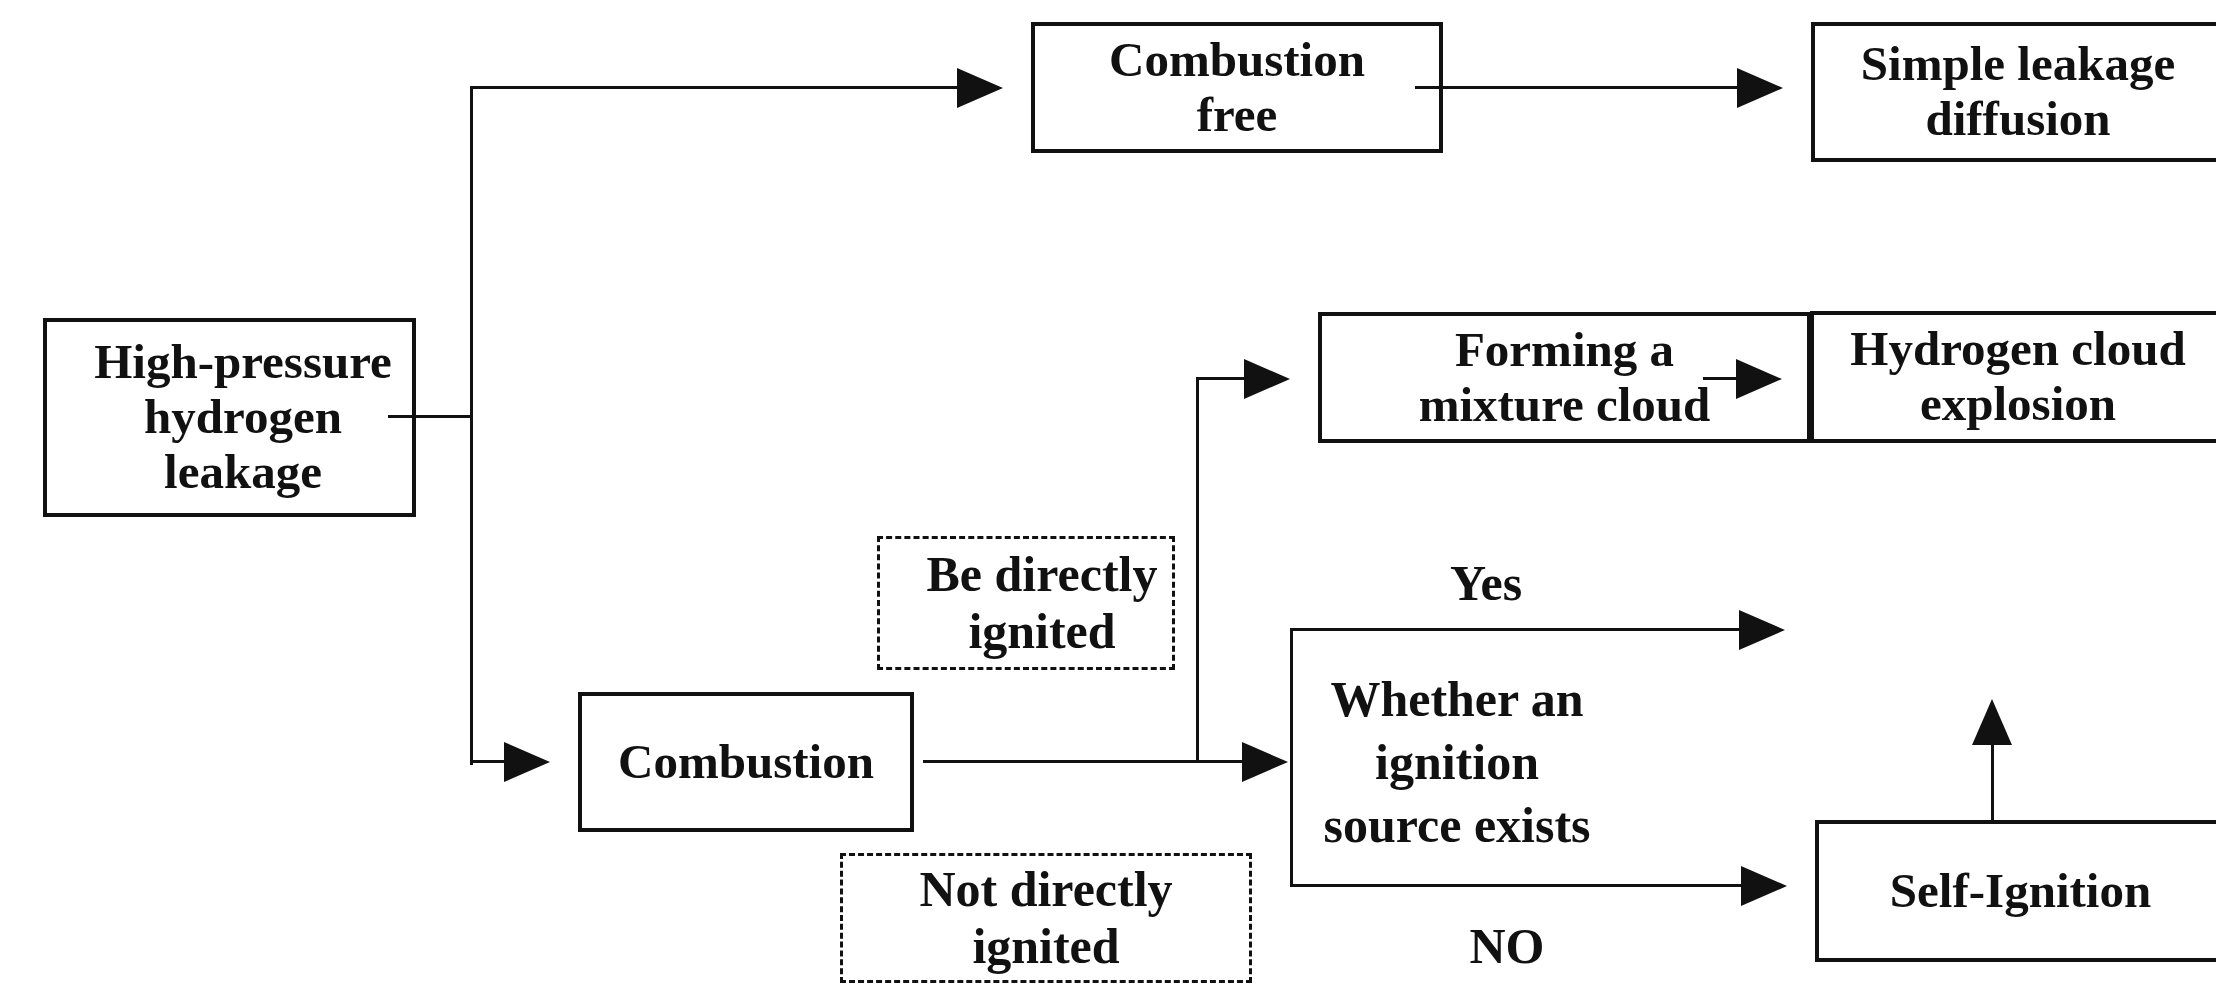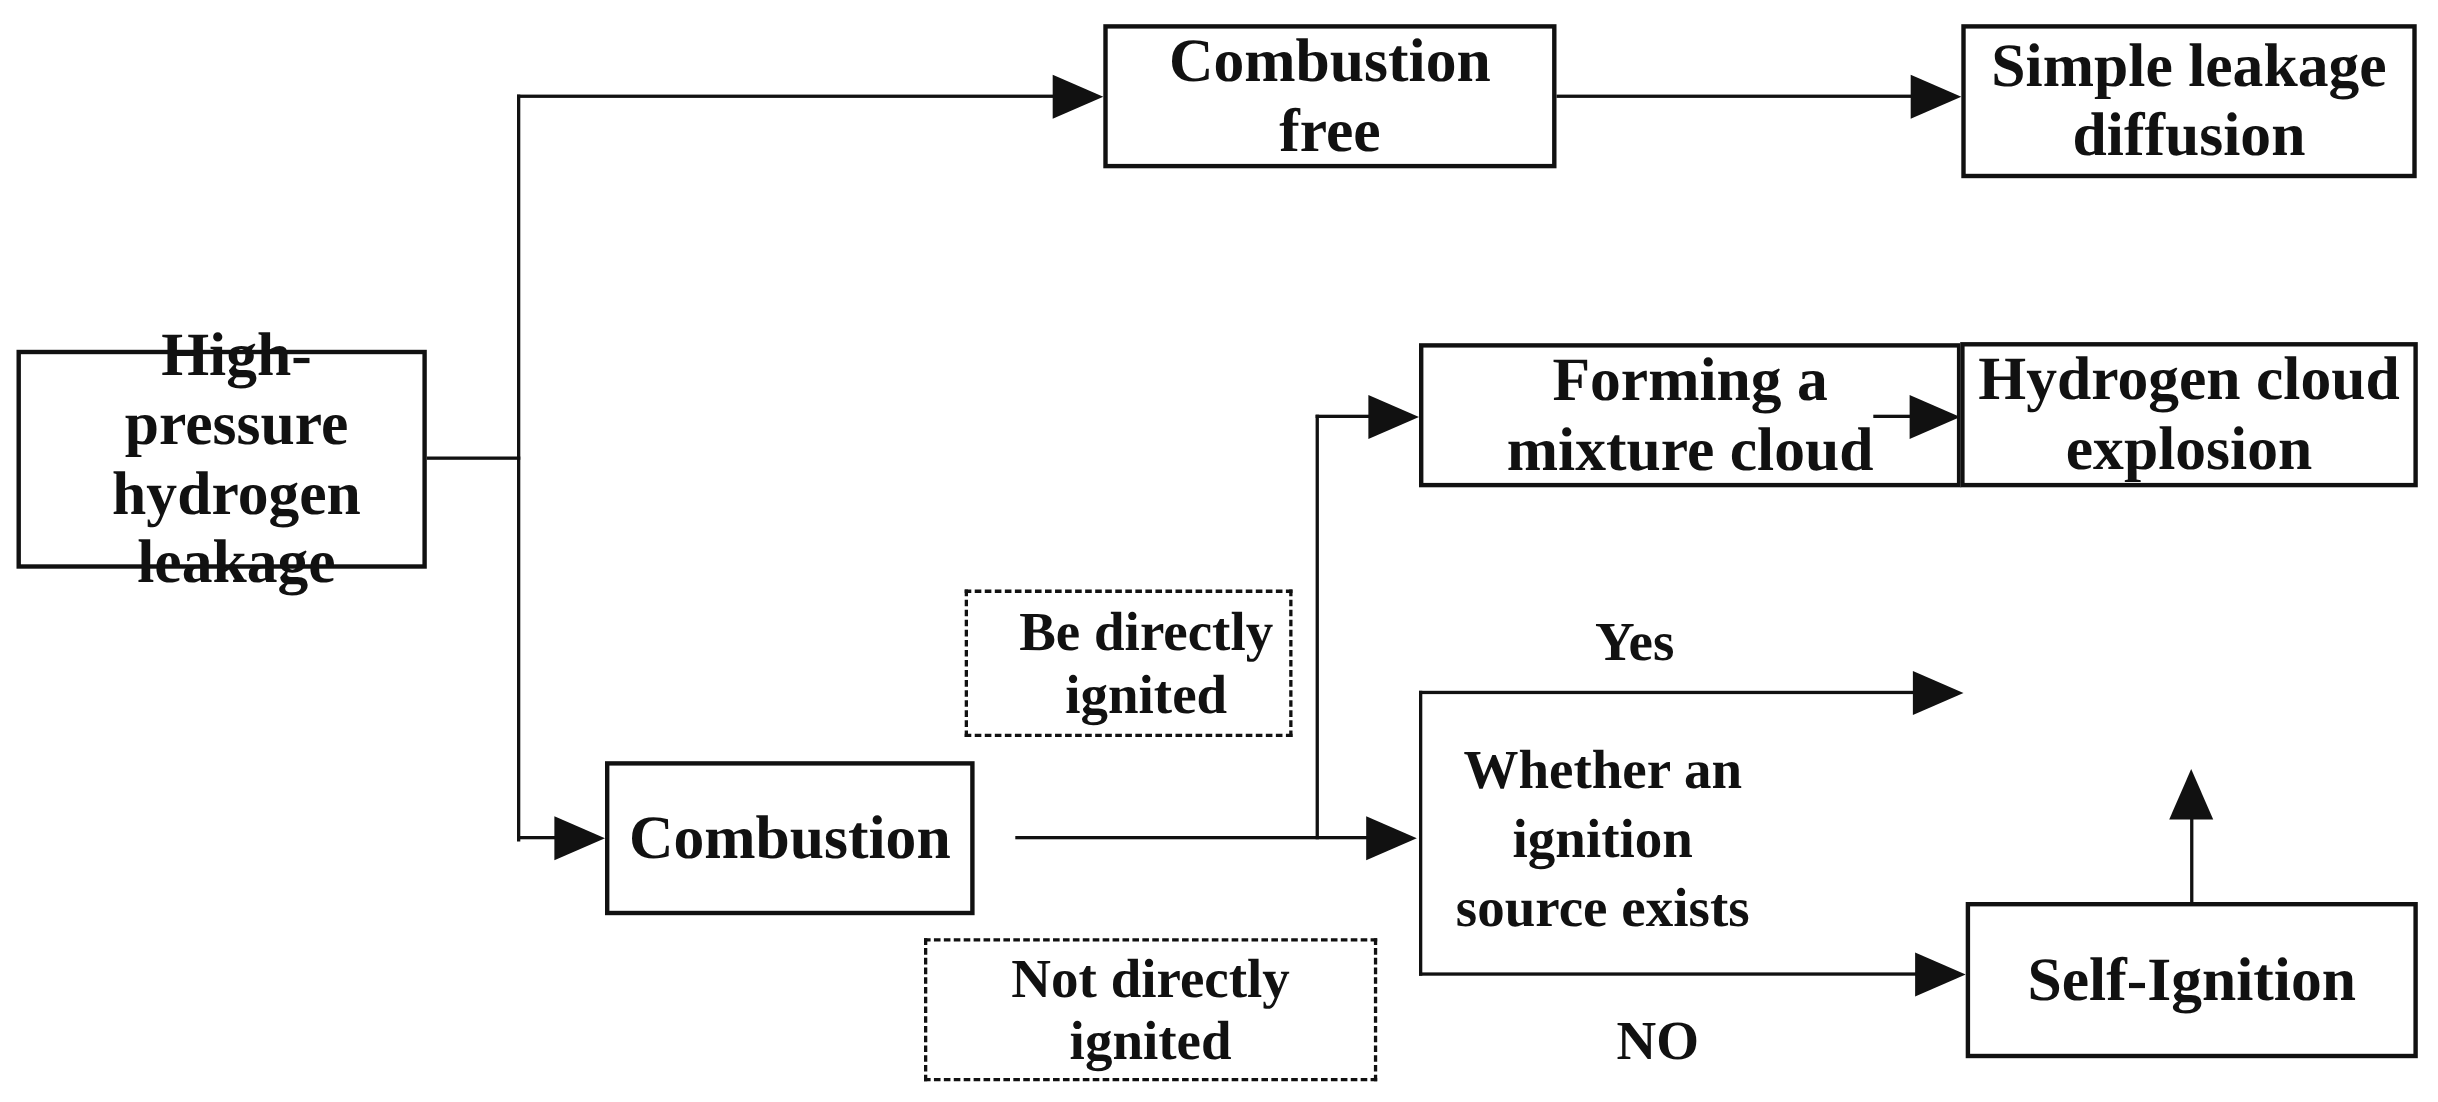--- a/index.html
+++ b/index.html
@@ -19,22 +19,23 @@
   }
   .box{
     position:absolute;
     border:4px solid var(--ink);
     background:var(--bg);
     display:flex;
     align-items:center;
     justify-content:center;
     text-align:center;
     box-sizing:border-box;
-    font-size:56px;
+    font-size:49px;
     line-height:1.12;
+    margin-left:28px;
   }
   .box span{display:inline-block;}
   .dashedbox{
     position:absolute;
     border:3px dashed var(--ink);
     background:var(--bg);
     display:flex;
     align-items:center;
     justify-content:center;
     text-align:center;

